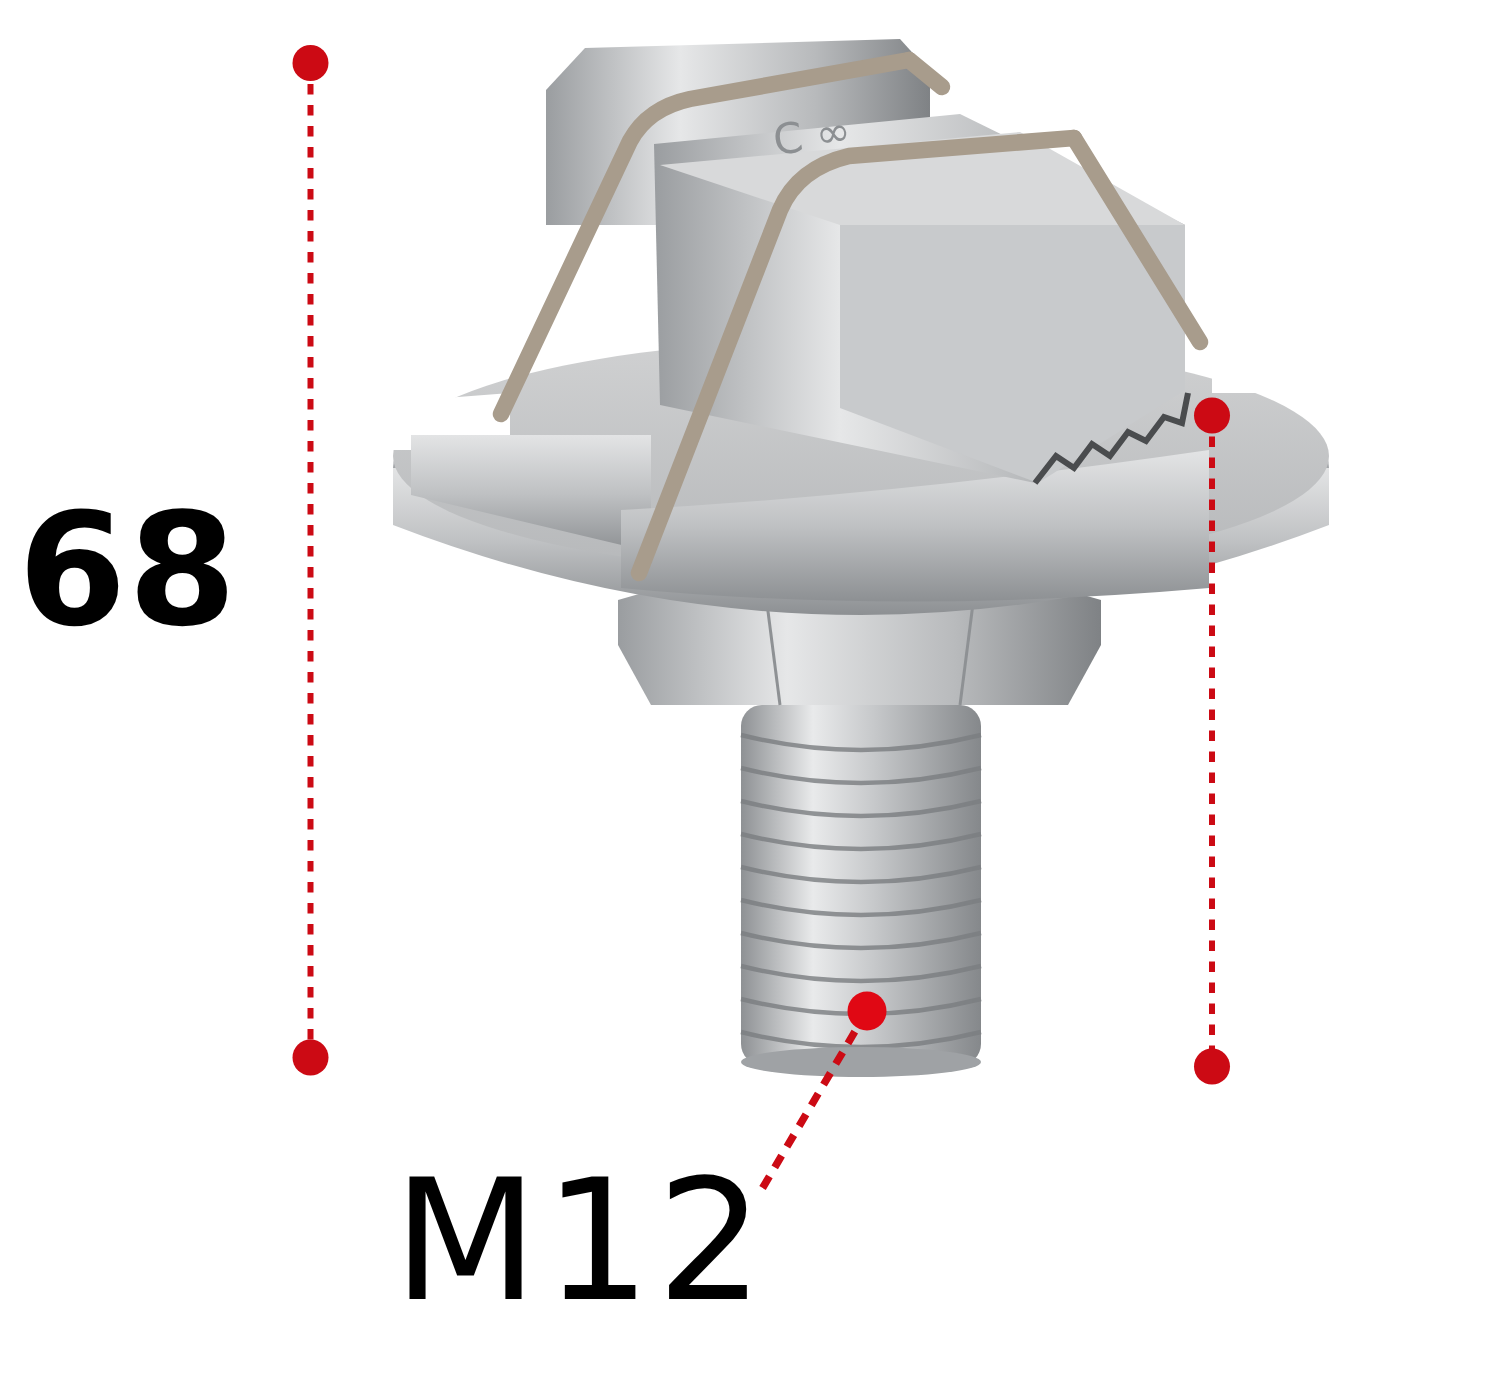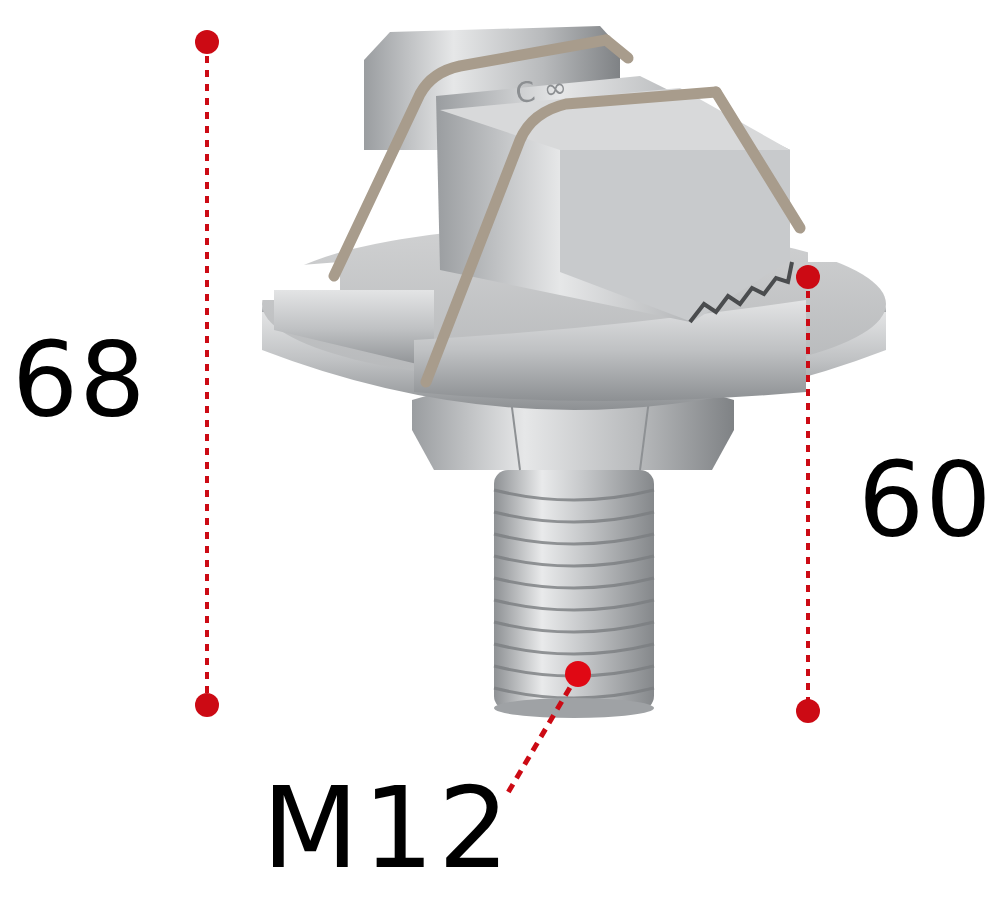--- a/index.html
+++ b/index.html
@@ -1,21 +1,21 @@
 <!DOCTYPE html>
 <html><head>
 <meta charset="utf-8">
 <style>
   html, body { margin: 0; padding: 0; background: #ffffff; }
   body { width: 1006px; height: 920px; position: relative; overflow: hidden;
          font-family: "DejaVu Sans", sans-serif; }
   .stage { position: absolute; left: 0; top: 0; width: 1006px; height: 920px; }
   .label { position: absolute; color: #000; font-family: "DejaVu Sans", sans-serif;
            font-weight: 400; line-height: 1; letter-spacing: 1px; }
-  #lbl-68 { left: 12px; top: 328px; font-size: 104px; }
+  #lbl-68 { left: 12px; top: 328px; font-size: 104px; font-weight: bold; }
   #lbl-60 { left: 858px; top: 448px; font-size: 104px; }
   #lbl-m12 { left: 262px; top: 772px; font-size: 112px; letter-spacing: 4px; }
 </style>
 </head>
 <body>
 
 <div class="stage">
   <svg width="1006" height="920" viewBox="0 0 1006 920">
     <defs>
       <linearGradient id="gMetalV" x1="0" y1="0" x2="0" y2="1">
@@ -106,15 +106,14 @@
       <circle cx="808" cy="711" r="12" fill="#cc0a14"></circle>
     </g>
 
     <g>
       <line x1="578" y1="674" x2="506" y2="796" stroke="#cc0a14" stroke-width="5" stroke-dasharray="9 7"></line>
       <circle cx="578" cy="674" r="13" fill="#e00814"></circle>
     </g>
   </svg>
 
   <div class="label" id="lbl-68">68</div>
-  <div class="label" id="lbl-60">60</div>
   <div class="label" id="lbl-m12">M12</div>
 </div>
 
 </body></html>

